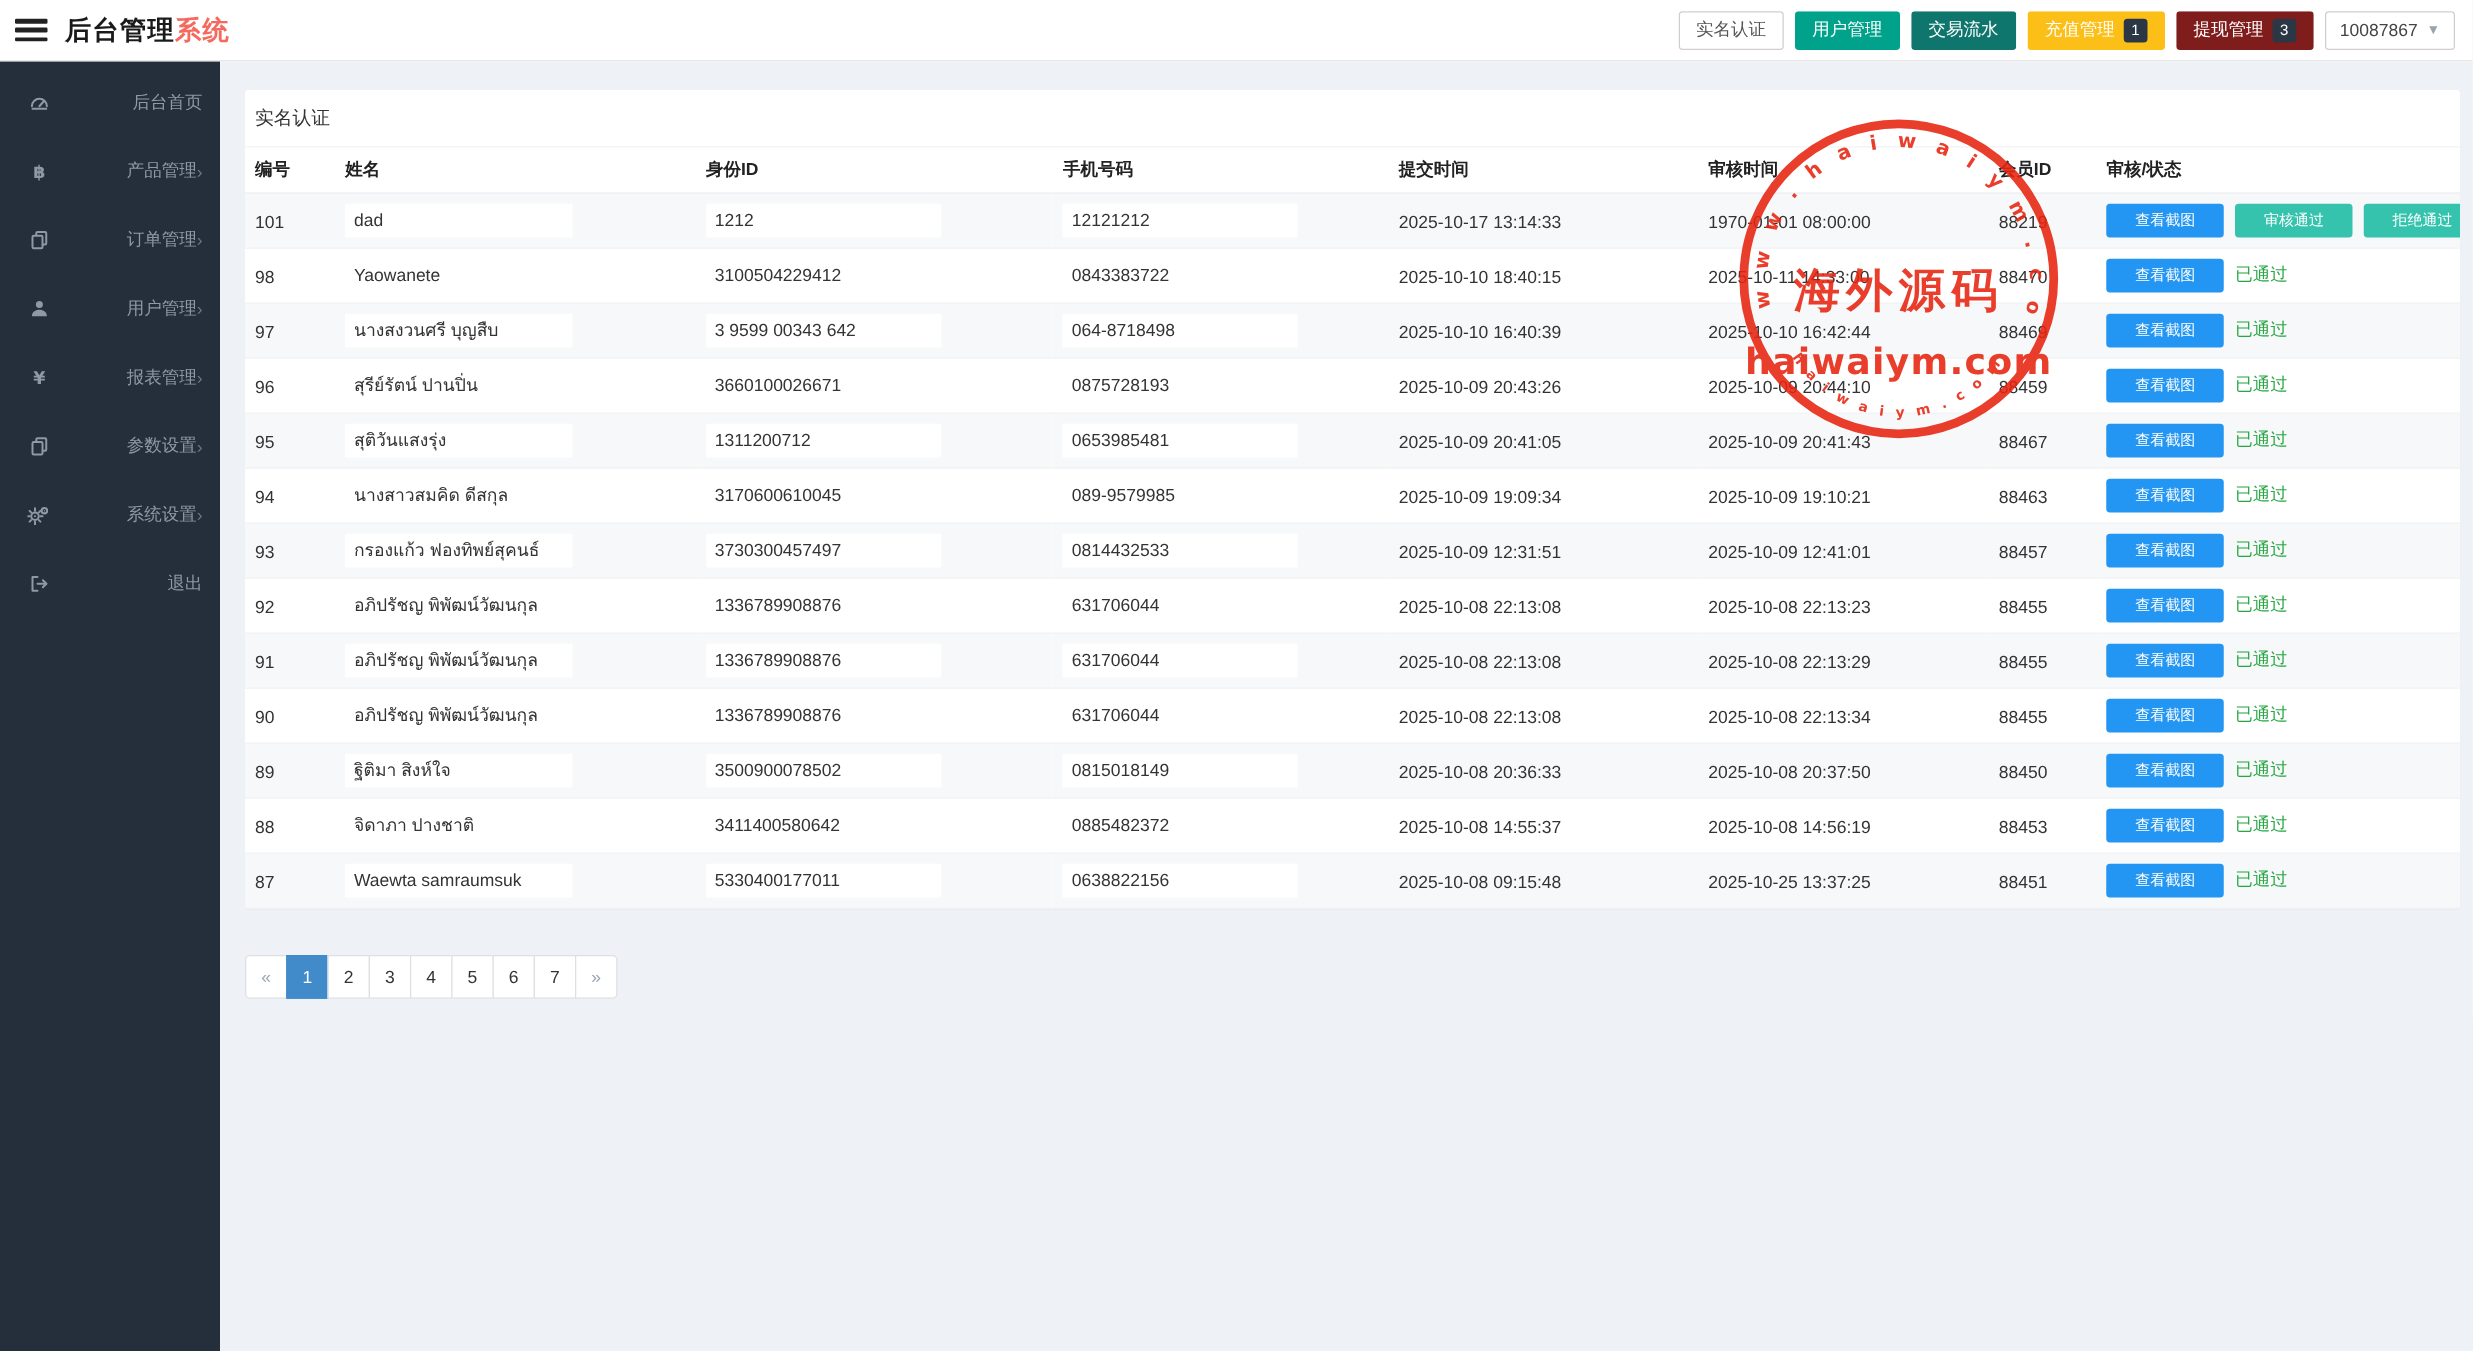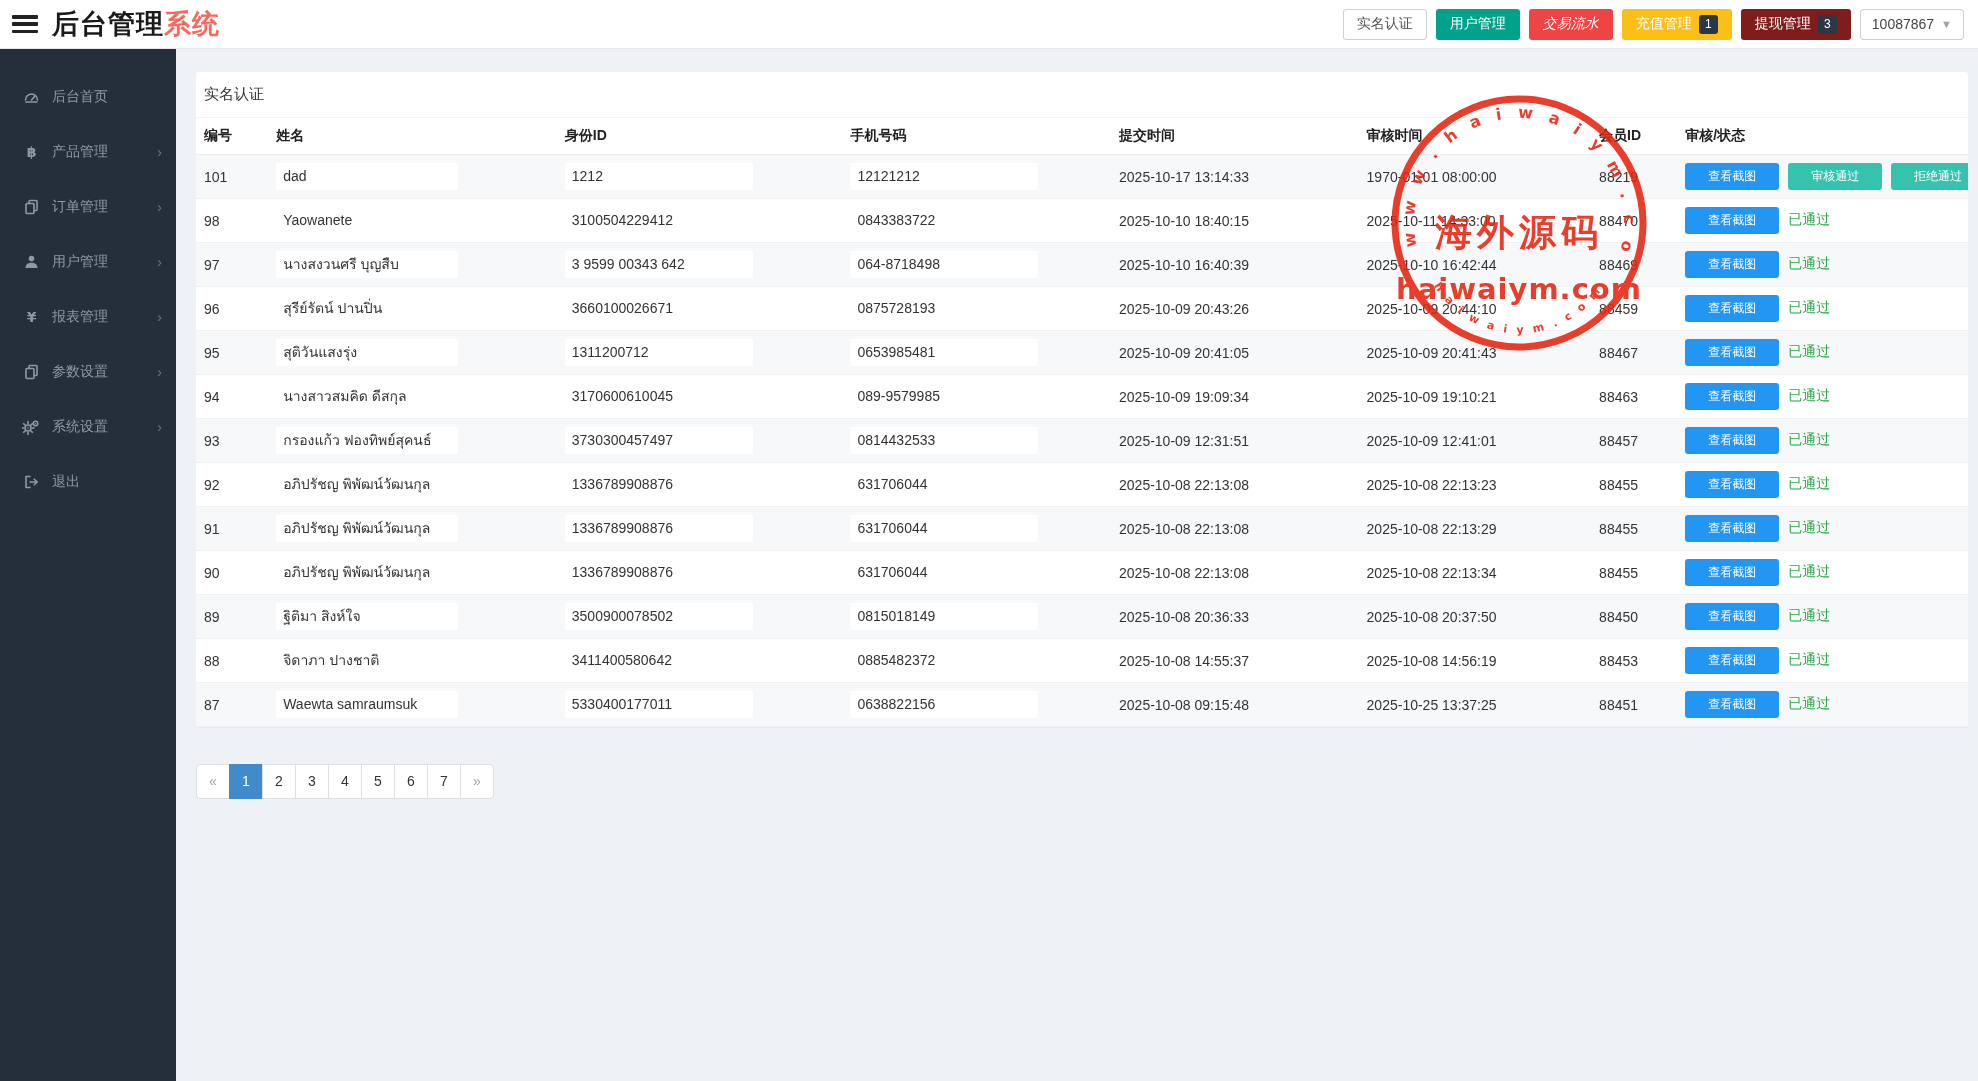--- a/index.html
+++ b/index.html
@@ -5,40 +5,40 @@
   * { margin:0; padding:0; box-sizing:border-box; }
   html,body { width:1978px; height:1081px; overflow:hidden;
     font-family:"Liberation Sans","DejaVu Sans",sans-serif; background:#eef1f5; }
 
   
   .navbar { position:absolute; left:0; top:0; width:1978px; height:49px;
     background:#ffffff; border-bottom:1px solid #e8e8e8; display:flex; align-items:center; z-index:20; }
   .hamburger { width:26px; height:18px; margin:0 14px 0 12px; display:flex; flex-direction:column;
     justify-content:space-between; cursor:pointer; }
   .hamburger span { display:block; height:3.5px; background:#222; border-radius:1px; }
-  .brand { font-size:27px; font-weight:bold; color:#1a1a1a; letter-spacing:1px; }
+  .brand { font-size:21px; font-weight:bold; color:#1a1a1a; letter-spacing:1px; }
   .brand .red { color:#f56a5e; }
   .nav-right { margin-left:auto; display:flex; align-items:center; gap:9px; padding-right:14px; }
   .nav-btn { height:31px; padding:0 13px; border-radius:3px; border:1px solid transparent;
     font-size:14px; color:#fff; display:flex; align-items:center; gap:7px; cursor:pointer;
     font-family:inherit; }
   .nav-btn.outline { background:#fff; border-color:#cfcfcf; color:#555; }
   .nav-btn.teal   { background:#00a28b; }
-  .nav-btn.blue   { background:#ef4444;font-style:italic; }
+  .nav-btn.blue   { background:#0f766e; }
   .nav-btn.yellow { background:#fcbf17; }
   .nav-btn.orange { background:#7f1d1d; }
   .nav-badge { min-width:19px; height:19px; padding:0 4px; background:#2b3745; color:#fff;
     font-size:12px; border-radius:3px; display:flex; align-items:center; justify-content:center; }
   .user-btn { height:31px; padding:0 11px; background:#fff; border:1px solid #cfcfcf; border-radius:3px;
     font-size:14px; color:#444; display:flex; align-items:center; gap:7px; cursor:pointer; font-family:inherit; }
   .user-btn .caret { color:#9aa2ab; font-size:11px; }
 
   
   .sidebar { position:absolute; left:0; top:49px; bottom:0; width:176px; background:#252f3b; z-index:10; }
-  .side-list { list-style:none; padding-top:20px; }
+  .side-list { list-style:none; padding-top:5px;text-align:right; }
   .side-item { height:55px; display:flex; align-items:center; padding:0 14px 0 21px;
     color:#8e99a4; font-size:14px; cursor:pointer; }
   .side-icon { width:20px; height:16px; margin-right:11px; display:flex; align-items:center; justify-content:center; }
   .side-icon svg { display:block; }
   .side-label { flex:1; }
   .side-chevron { color:#6d7883; font-size:14px; }
 
   
   .main { position:absolute; left:176px; top:49px; right:0; bottom:0; padding:23px 10px 0 20px; }
   .panel { background:#fff; border-radius:3px; box-shadow:0 1px 1px rgba(0,0,0,.04); }

